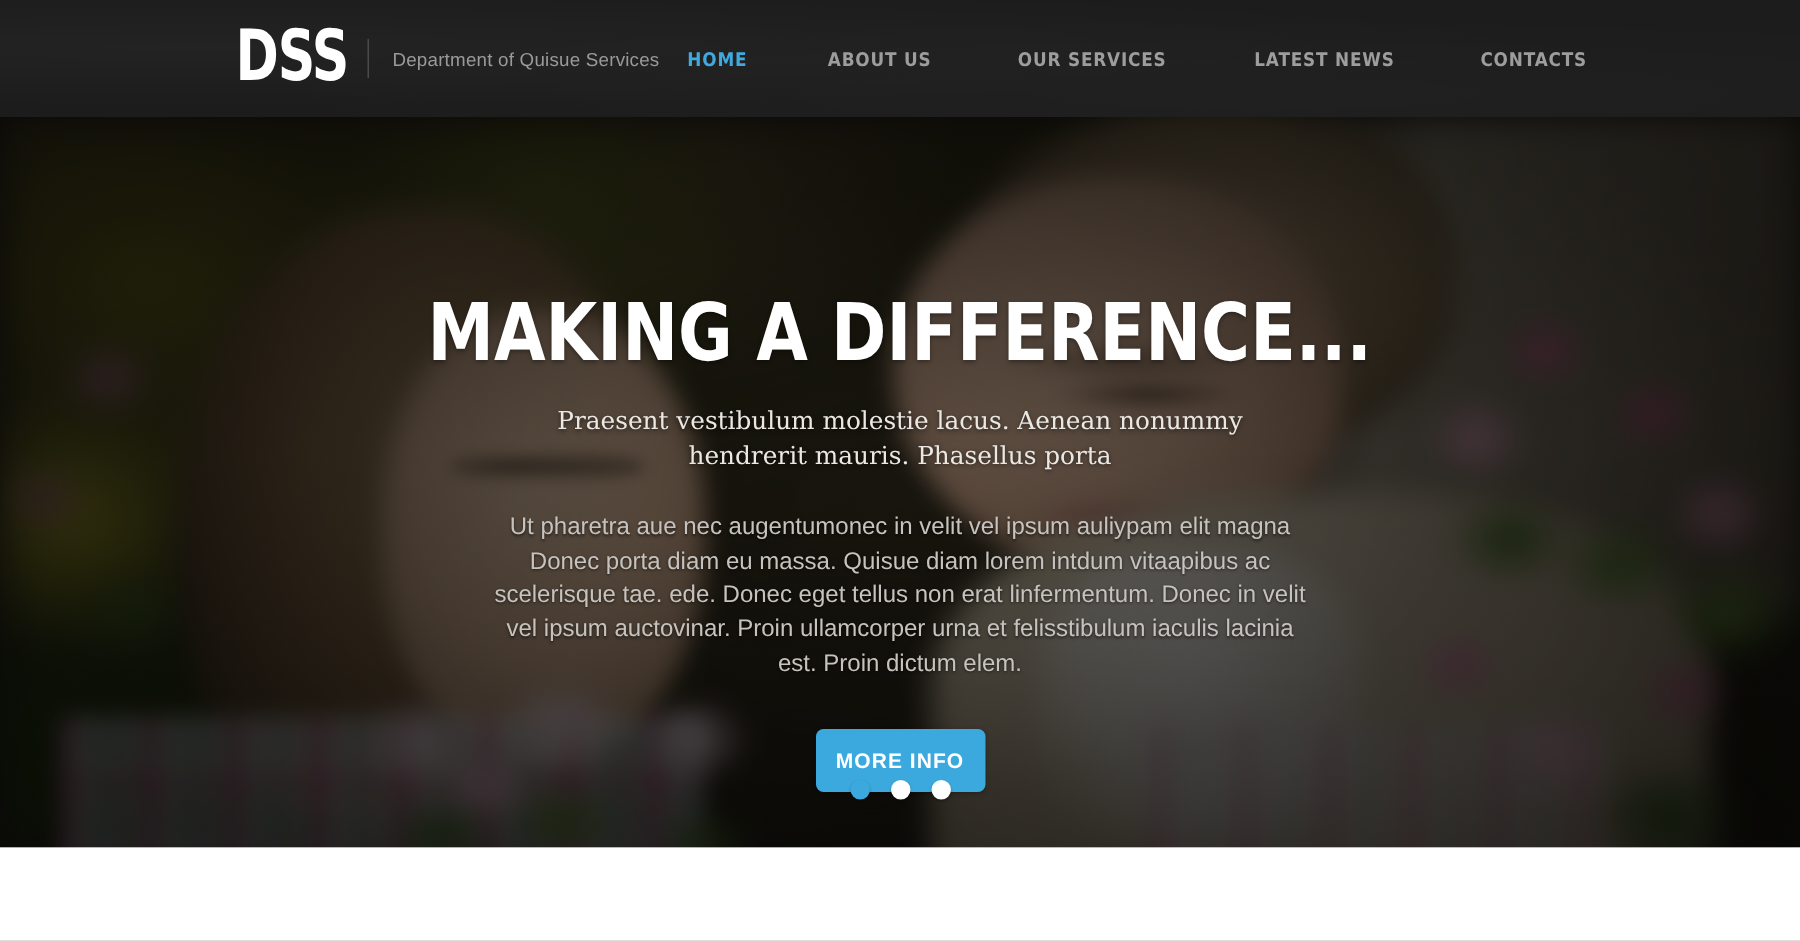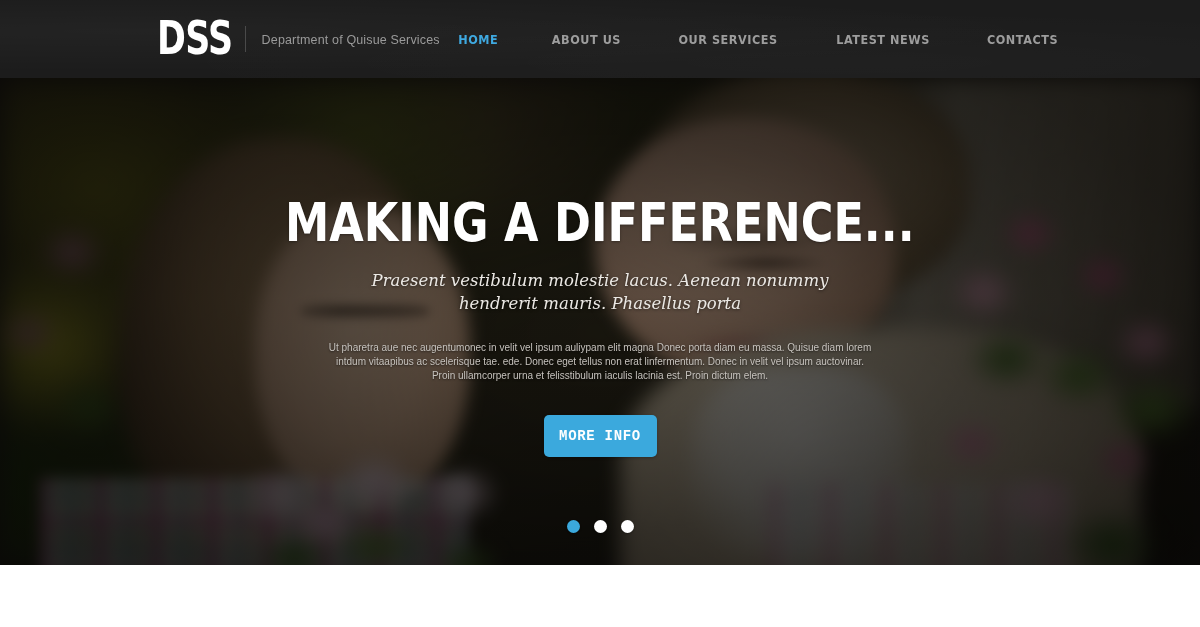--- a/index.html
+++ b/index.html
@@ -232,34 +232,34 @@
   .hero-title{
     font-family:"DejaVu Sans", sans-serif;
     font-weight:bold; font-size:53px; line-height:1;
     color:#ffffff; letter-spacing:0px; white-space:nowrap;
     transform:scaleX(.84); transform-origin:center;
     text-shadow:0 1px 3px rgba(0,0,0,.35);
   }
   .hero-subtitle{
     margin-top:20px; width:470px; text-align:center;
     font-family:"DejaVu Serif", serif;
-    font-style:italic; font-size:16.5px; line-height:1.42;
+    font-size:16.5px; line-height:1.42;
     color:#ebe8e4; text-shadow:0 1px 3px rgba(0,0,0,.5);
   }
   .hero-text{
     margin-top:25px; width:545px; text-align:center;
-    font-size:10px; line-height:1.42; color:#c6c2bd;
+    font-size:16px; line-height:1.42; color:#c6c2bd;
     text-shadow:0 1px 2px rgba(0,0,0,.55);
   }
   .more-info{
     margin-top:32px;
     display:inline-flex; align-items:center; justify-content:center;
     width:113px; height:42px; border-radius:5px;
     background:#3ba9dd; border:none; cursor:pointer;
-    font-family:Liberation Mono, monospace;
+    font-family:Liberation Sans, sans-serif;
     font-size:14px; font-weight:bold; letter-spacing:.7px;
     color:#ffffff; text-transform:uppercase;
     box-shadow:0 1px 3px rgba(0,0,0,.25);
   }
   .dots{
     position:absolute; left:0; right:0; bottom:32px;
     display:flex; justify-content:center; align-items:center; gap:14px;
     z-index:6;
   }
   .dot{

